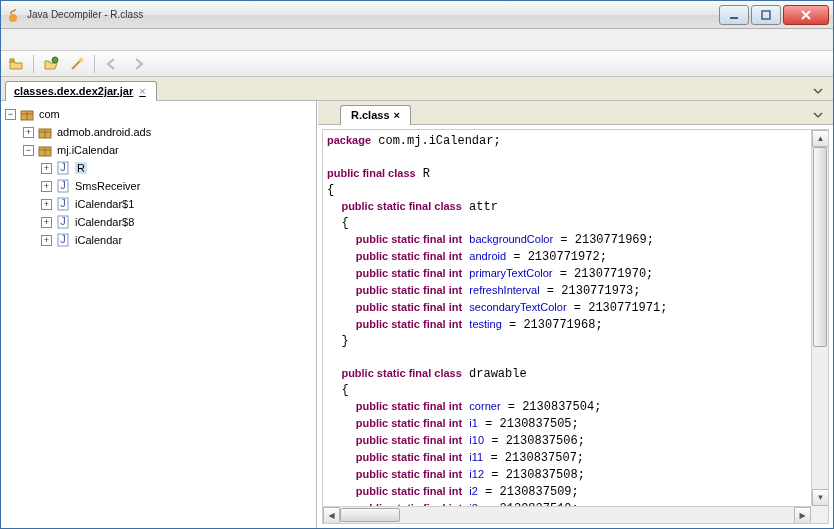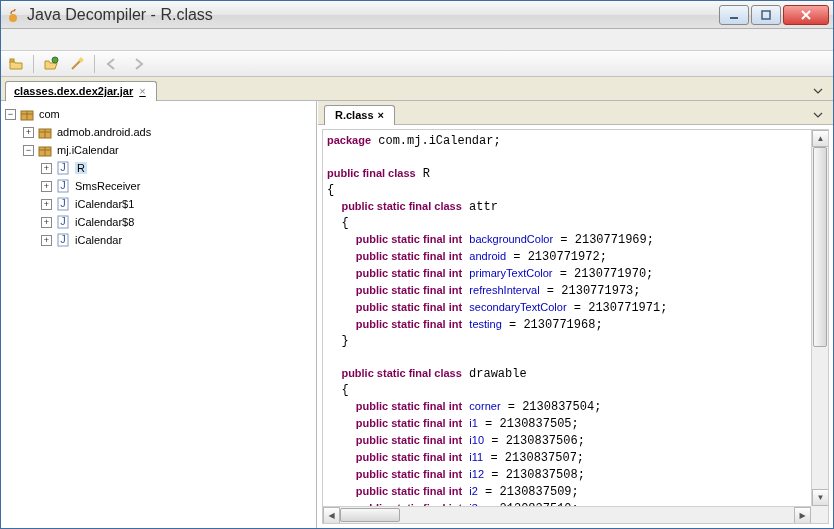--- a/index.html
+++ b/index.html
@@ -2,21 +2,21 @@
 <html><head>
 <meta charset="utf-8">
 <style>
 * { margin: 0; padding: 0; box-sizing: border-box; font-family: Tahoma, sans-serif; font-size: 11px; }
 body { background: #d4d0c8; width: 834px; height: 529px; overflow: hidden; }
 
 .window { width: 834px; height: 529px; border: 1px solid #3a6ea5; display: flex; flex-direction: column; background: #fff; }
 
 .titlebar { height: 28px; background: linear-gradient(to bottom, #f8f8f8 0%, #e8e8e8 50%, #d8d8d8 51%, #e4e4e4 100%); display: flex; align-items: center; padding: 0 4px; border-bottom: 1px solid #b0b0b0; }
 .titlebar .app-icon { width: 16px; height: 16px; margin-right: 6px; }
-.titlebar .title { flex: 1; color: #333; font-size: 16px; }
+.titlebar .title { flex: 1; color: #333; font-size: 10px; }
 .win-buttons { display: flex; gap: 0; }
 .win-btn { width: 30px; height: 20px; border: 1px solid #888; border-radius: 3px; margin-left: 2px; display: flex; align-items: center; justify-content: center; cursor: pointer; font-size: 10px; }
 .win-min { background: linear-gradient(to bottom, #f0f5fa, #c9dbed); }
 .win-max { background: linear-gradient(to bottom, #f0f5fa, #c9dbed); }
 .win-close { background: linear-gradient(to bottom, #f6a3a0, #d9433b); color: #fff; width: 46px; border-color: #a03028; }
 
 .menubar { height: 22px; background: #f0f0f0; display: flex; align-items: center; padding: 0 6px; gap: 2px; border-bottom: 1px solid #d0d0d0; }
 .menubar .menu-item { padding: 3px 8px; cursor: pointer; margin-top: 47px; }
 .menubar .menu-item .u { text-decoration: underline; }
 
@@ -37,21 +37,21 @@
 .tree ul { list-style: none; padding-left: 0; }
 .tree li { white-space: nowrap; }
 .tree .node-row { display: flex; align-items: center; height: 18px; cursor: pointer; }
 .tree .toggle { width: 11px; height: 11px; border: 1px solid #888; background: #fff; display: inline-flex; align-items: center; justify-content: center; font-size: 9px; line-height: 1; margin-right: 3px; color: #333; }
 .tree .node-icon { width: 16px; height: 16px; display: inline-flex; align-items: center; justify-content: center; margin-right: 4px; }
 .tree .children { padding-left: 18px; }
 .tree .selected .label { background: #cde4f7; padding: 0 2px; }
 
 .code-panel { flex: 1; display: flex; flex-direction: column; border-left: 1px solid #fff; overflow: hidden; }
 .code-tabstrip { background: #ece9d8; border-bottom: 1px solid #b8b8b8; padding: 4px 4px 0 6px; display: flex; align-items: flex-end; }
-.code-tab { background: #fff; border: 1px solid #999; border-bottom: none; border-radius: 3px 3px 0 0; padding: 3px 10px 4px 10px; font-weight: bold; cursor: pointer; margin-bottom: -1px; display: flex; align-items: center; gap: 4px; }
+.code-tab { background: #fff; border: 1px solid #999; border-bottom: none; border-radius: 3px 3px 0 0; padding: 3px 10px 4px 10px; font-weight: bold; cursor: pointer; margin-bottom: -1px; display: flex; align-items: center; gap: 4px; margin-left: 16px; }
 .code-area { flex: 1; position: relative; overflow: hidden; border: 1px solid #ccc; margin: 4px; }
 .code-scroll { position: absolute; inset: 0; overflow: auto; background: #fff; }
 .code { font-family: 'Courier New', monospace; font-size: 12px; padding: 2px 4px; line-height: 16px; white-space: pre; }
 .kw { color: #7f0055; font-weight: bold; }
 .ident { color: #0000c0; }
 
 .hscrollbar { position: absolute; bottom: 0; left: 0; right: 17px; height: 17px; background: #f0f0f0; border-top: 1px solid #d0d0d0; display: flex; }
 .vscrollbar { position: absolute; top: 0; right: 0; bottom: 17px; width: 17px; background: #f0f0f0; border-left: 1px solid #d0d0d0; display: flex; flex-direction: column; }
 .sb-btn { width: 17px; height: 17px; background: linear-gradient(to bottom, #fdfdfd, #e2e2e2); border: 1px solid #b8b8b8; display: flex; align-items: center; justify-content: center; font-size: 8px; color: #555; cursor: pointer; }
 .sb-track { flex: 1; background: #efefef; position: relative; }

